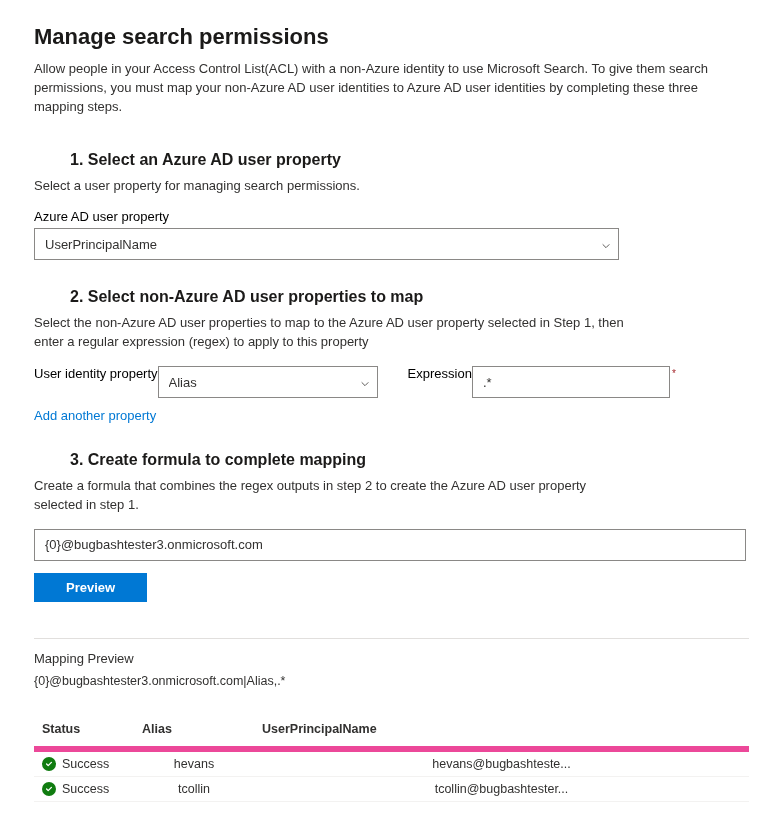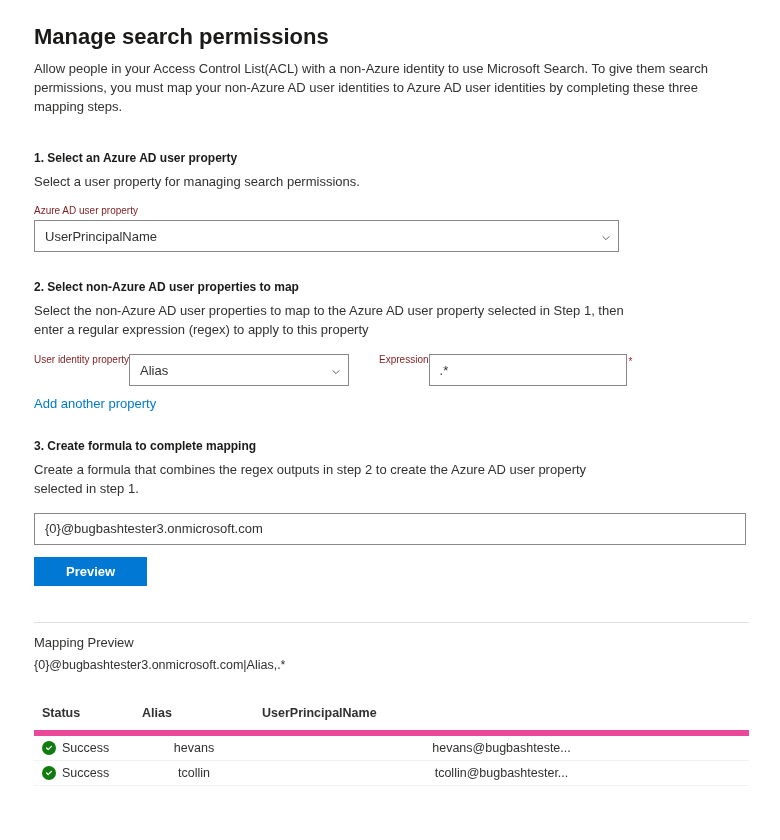--- a/index.html
+++ b/index.html
@@ -19,35 +19,36 @@
     }
     .desc {
       font-size: 13px;
       color: #323130;
       line-height: 1.45;
       margin-bottom: 34px;
       max-width: 700px;
     }
     .section { margin-bottom: 28px; }
     .section-title {
-      font-size: 12px;
+      font-size: 16px;
       font-weight: 700;
       margin-bottom: 8px;
       color: #1b1a19;
+      margin-left: 36px;
     }
     .section-desc {
       font-size: 13px;
       color: #323130;
       margin-bottom: 14px;
       line-height: 1.45;
       max-width: 600px;
     }
     .field-label {
-      font-size: 10px;
-      color: #7f1d1d;
+      font-size: 13px;
+      color: #000000;
       margin-bottom: 4px;
       display: block;
     }
     .select-wrapper {
       position: relative;
       display: inline-block;
     }
     .select-wrapper.full { width: 585px; }
     .select-wrapper.small { width: 220px; }
     select, input[type="text"] {

